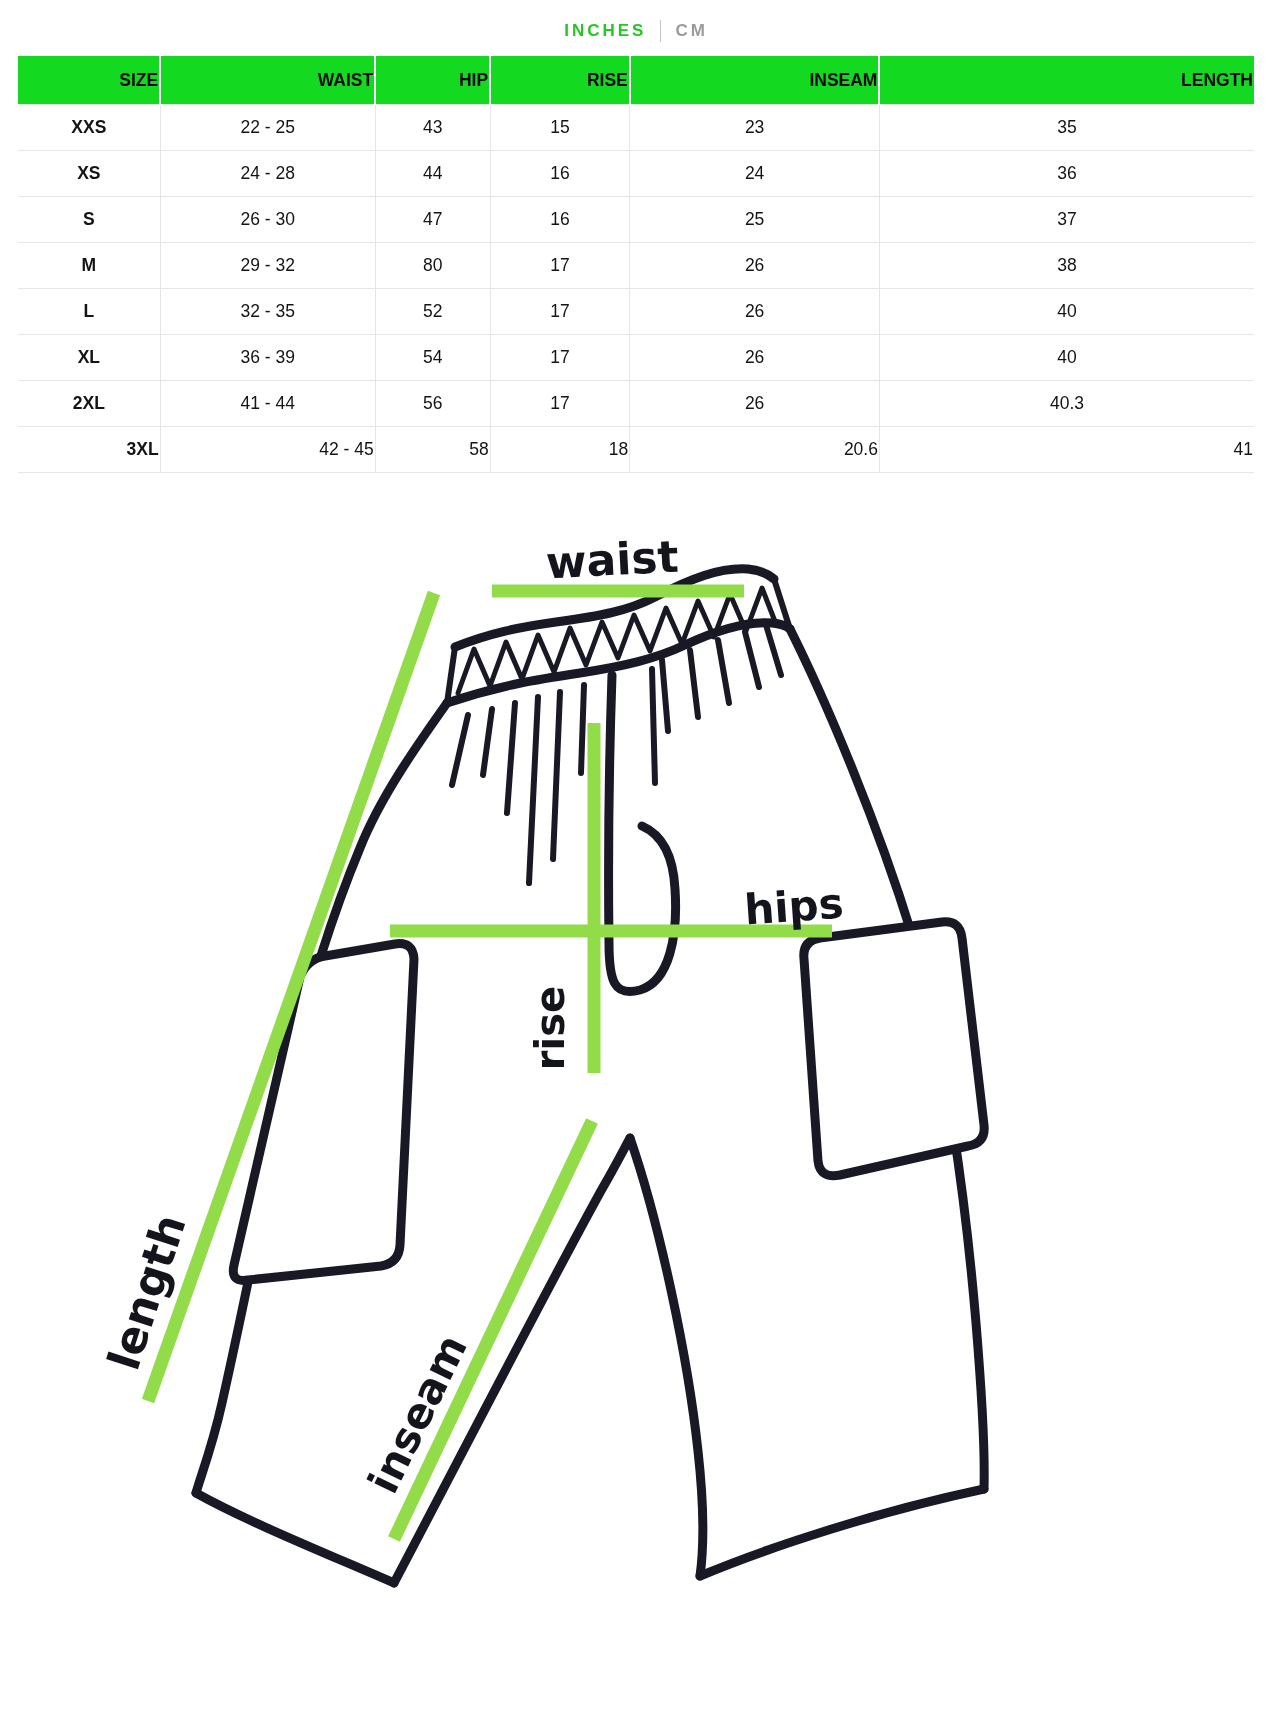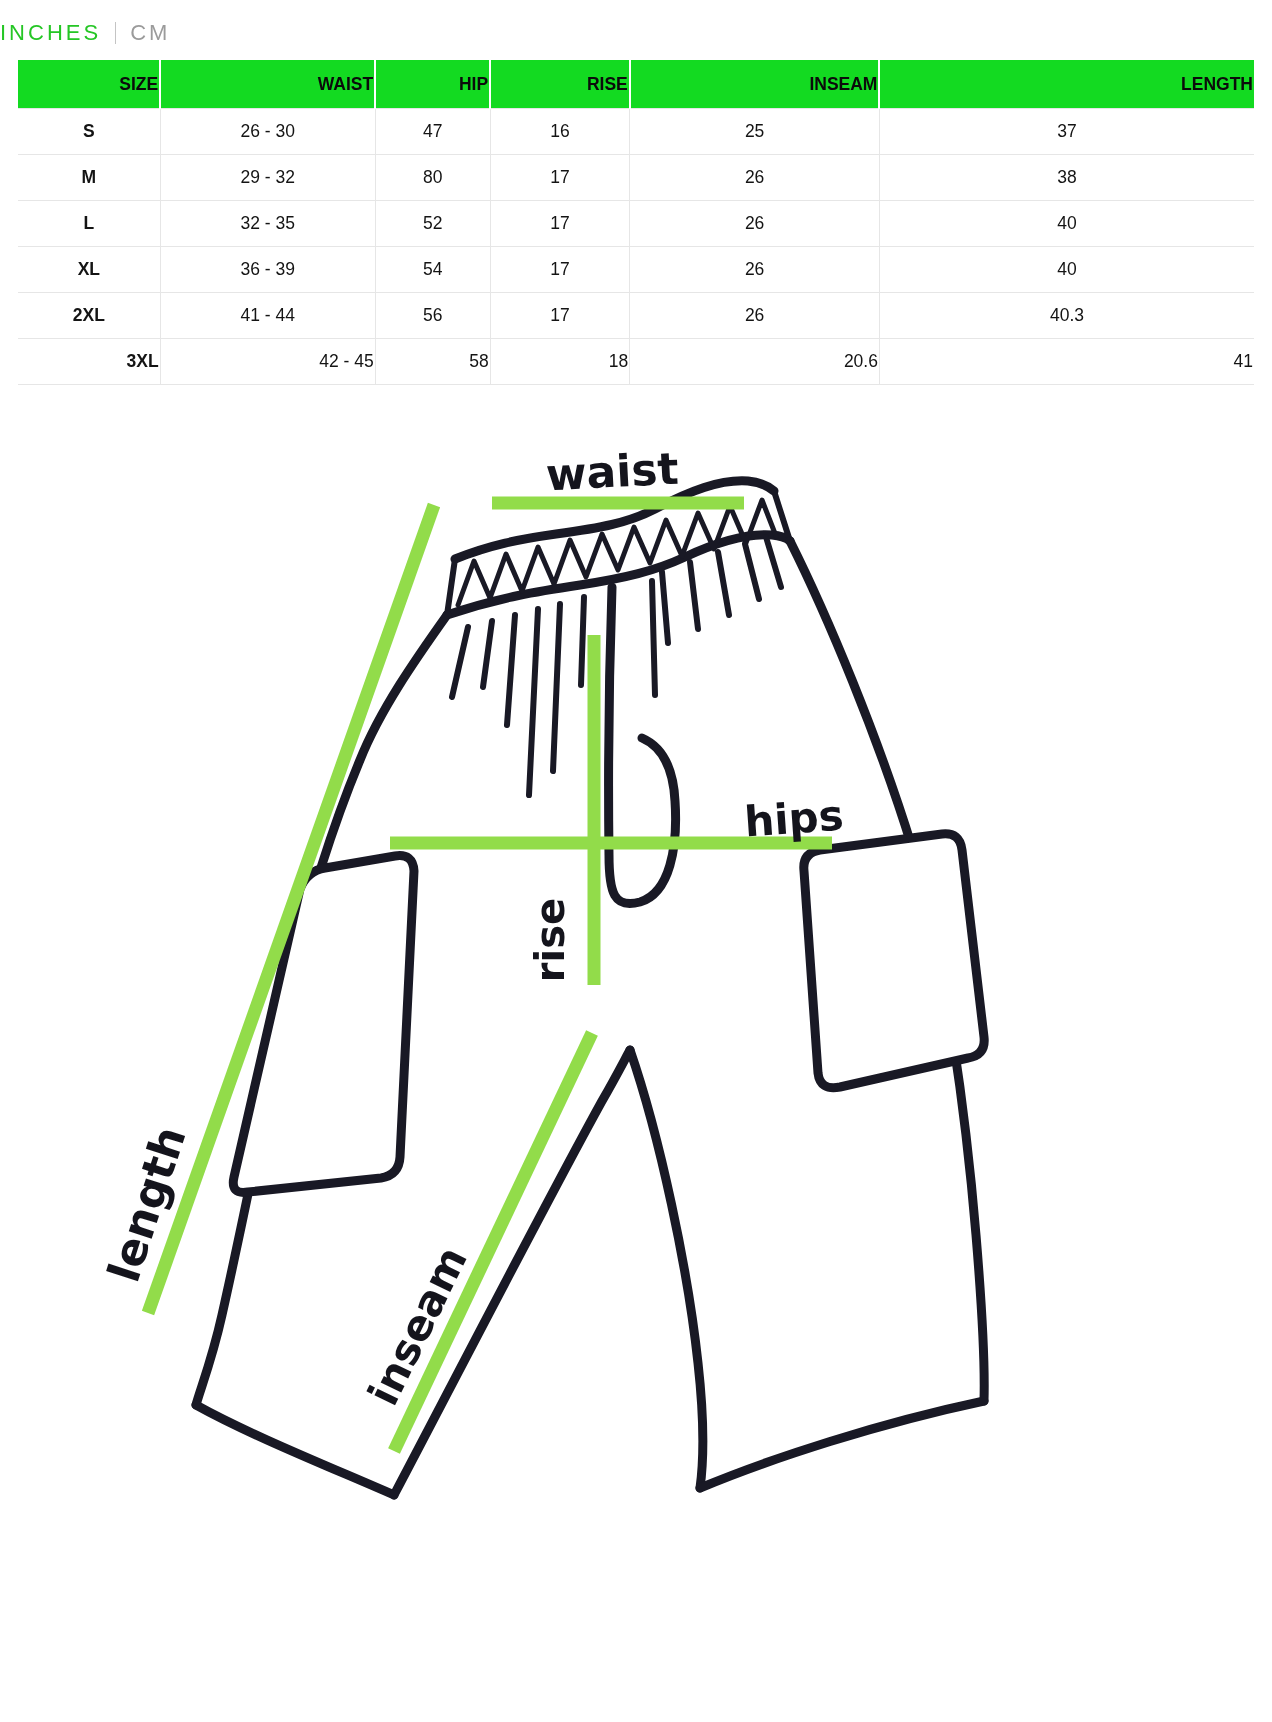--- a/index.html
+++ b/index.html
@@ -3,22 +3,22 @@
 <meta charset="utf-8">
 <style>
   html,body{margin:0;padding:0;}
   body{
     width:1272px;height:1722px;position:relative;background:#ffffff;
     font-family:"Liberation Sans",sans-serif;color:#111;overflow:hidden;
   }
 
   
   .unit-toggle{
-    padding-top:20px;display:flex;align-items:center;
-    font-size:22px;letter-spacing:3px;font-weight:400;
+    padding-top:20px;display:flex;justify-content:center;align-items:center;
+    font-size:17px;letter-spacing:3px;font-weight:700;
   }
   .unit-inches{color:var(--inches_green,#25c625);cursor:pointer;}
   .unit-cm{color:var(--muted_gray,#9b9b9b);cursor:pointer;}
   .unit-sep{width:1px;height:22px;background:var(--toggle_divider,#c4c4c4);margin:0 14px;}
 
   
   table.size-chart{
     border-collapse:collapse;table-layout:fixed;
     width:1236px;margin:14px 18px 0 18px;
   }
@@ -71,20 +71,36 @@
     <tr>
       <th>SIZE</th>
       <th>WAIST</th>
       <th>HIP</th>
       <th>RISE</th>
       <th>INSEAM</th>
       <th>LENGTH</th>
     </tr>
   </thead>
   <tbody>
+    <tr>
+      <td class="size-col">XXS</td>
+      <td>22 - 25</td>
+      <td>43</td>
+      <td>15</td>
+      <td>23</td>
+      <td>35</td>
+    </tr>
+    <tr>
+      <td class="size-col">XS</td>
+      <td>24 - 28</td>
+      <td>44</td>
+      <td>16</td>
+      <td>24</td>
+      <td>36</td>
+    </tr>
     <tr>
       <td class="size-col">S</td>
       <td>26 - 30</td>
       <td>47</td>
       <td>16</td>
       <td>25</td>
       <td>37</td>
     </tr>
     <tr>
       <td class="size-col">M</td>

